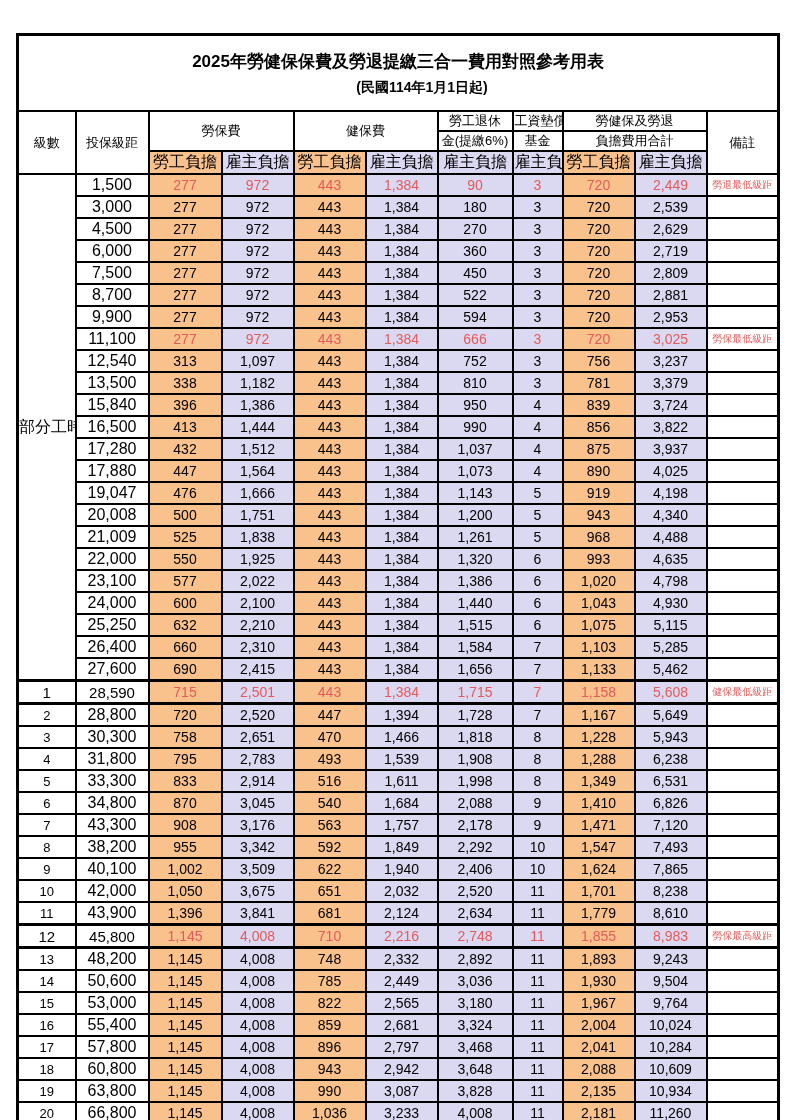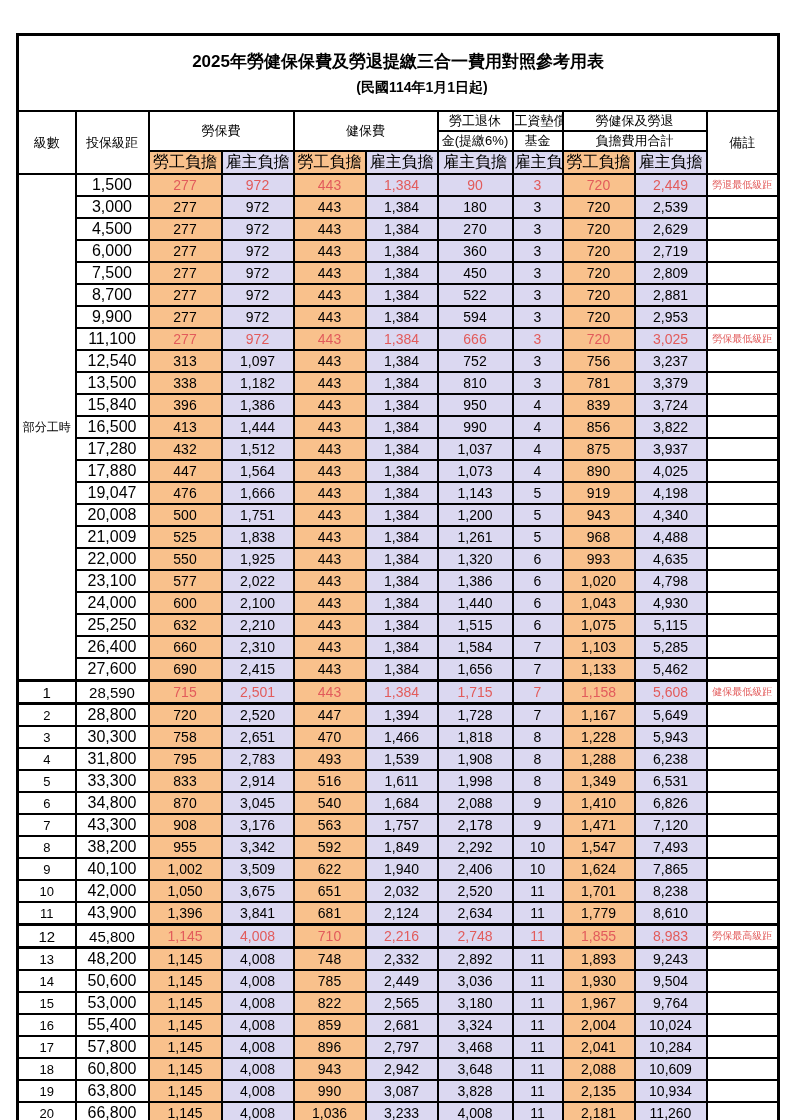--- a/index.html
+++ b/index.html
@@ -29,21 +29,21 @@
   .title{font-size:17px;font-weight:bold;line-height:28px;}
   .subtitle{font-size:14px;font-weight:bold;line-height:22px;margin-left:48px;}
   thead th{font-size:13px;height:18px;}
   thead tr.subhead th{font-size:16px;height:18px;}
   tbody td{height:20px;font-size:14px;}
   td.w{background:#F9C18C;}
   td.e{background:#DBD8F1;}
   th.w{background:#F9C18C;}
   th.e{background:#DBD8F1;margin-top:36px;}
   td.level{font-size:13px;}
-  td.level.group{font-size:12px;padding:0;}
+  td.level.group{font-size:16px;padding:0;}
   td.bracket{font-size:16px;}
   td.remark{font-size:10px;color:#E25B5B;letter-spacing:0;font-family:Liberation Mono, monospace;}
   tr.hl td.w, tr.hl td.e{color:#E25B5B;}
   tr.thick td{border-top-width:3px;border-bottom-width:3px;}
   tr.thick td.bracket, tr.thick td.level{font-size:15px;}
 </style>
 </head>
 <body>
 
 <div class="wrap">

